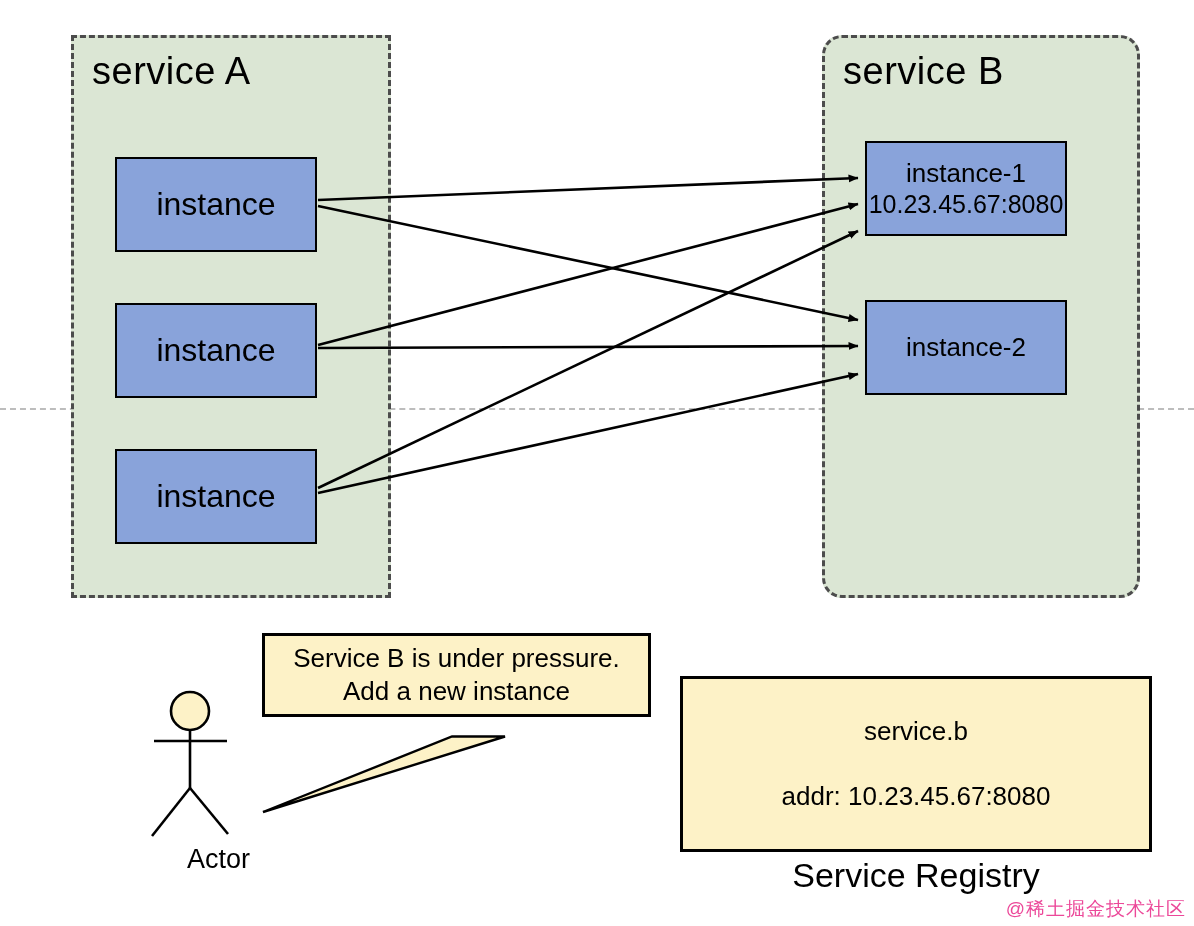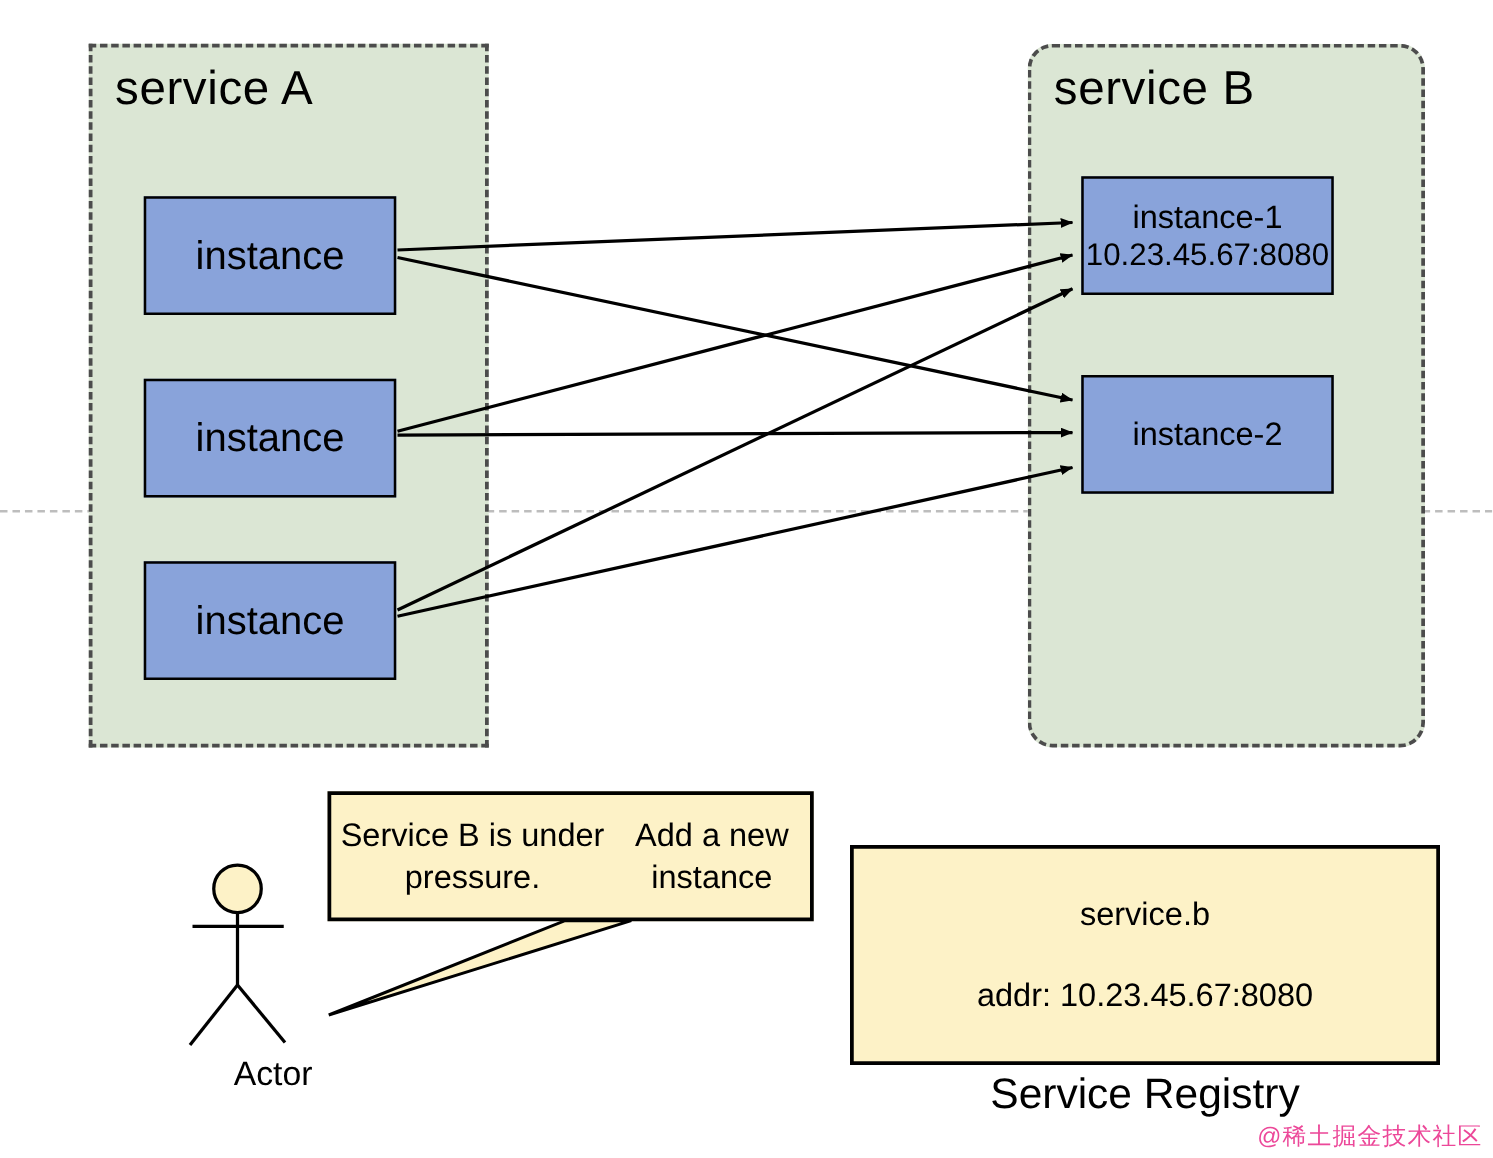--- a/index.html
+++ b/index.html
@@ -37,23 +37,23 @@
   .b1 { top:103px; } .b2 { top:262px; }
   .inst-b .inst-name { font-size:26px; }
   
   .overlay {
     position:absolute; left:0; top:0; width:1194px; height:926px;
     z-index:3; pointer-events:none;
   }
   .conn { stroke:#000; stroke-width:2.6; }
   
   .bubble {
-    position:absolute; left:262px; top:633px; width:389px; height:104px;
+    position:absolute; left:262px; top:633px; width:389px; height:84px;
     background:#fdf2c7; border:3px solid #000; z-index:2;
-    display:flex; flex-direction:row; align-items:center; justify-content:center;
+    display:flex; flex-direction:column; align-items:center; justify-content:center;
     font-size:26px; line-height:33px; text-align:center;
   }
   .actor-label {
     position:absolute; left:130px; top:844px; width:120px;
     text-align:right; font-size:27px; z-index:2;
   }
   
   .registry {
     position:absolute; left:680px; top:676px; width:472px; height:176px;
     background:#fdf2c7; border:3px solid #000; z-index:2;

